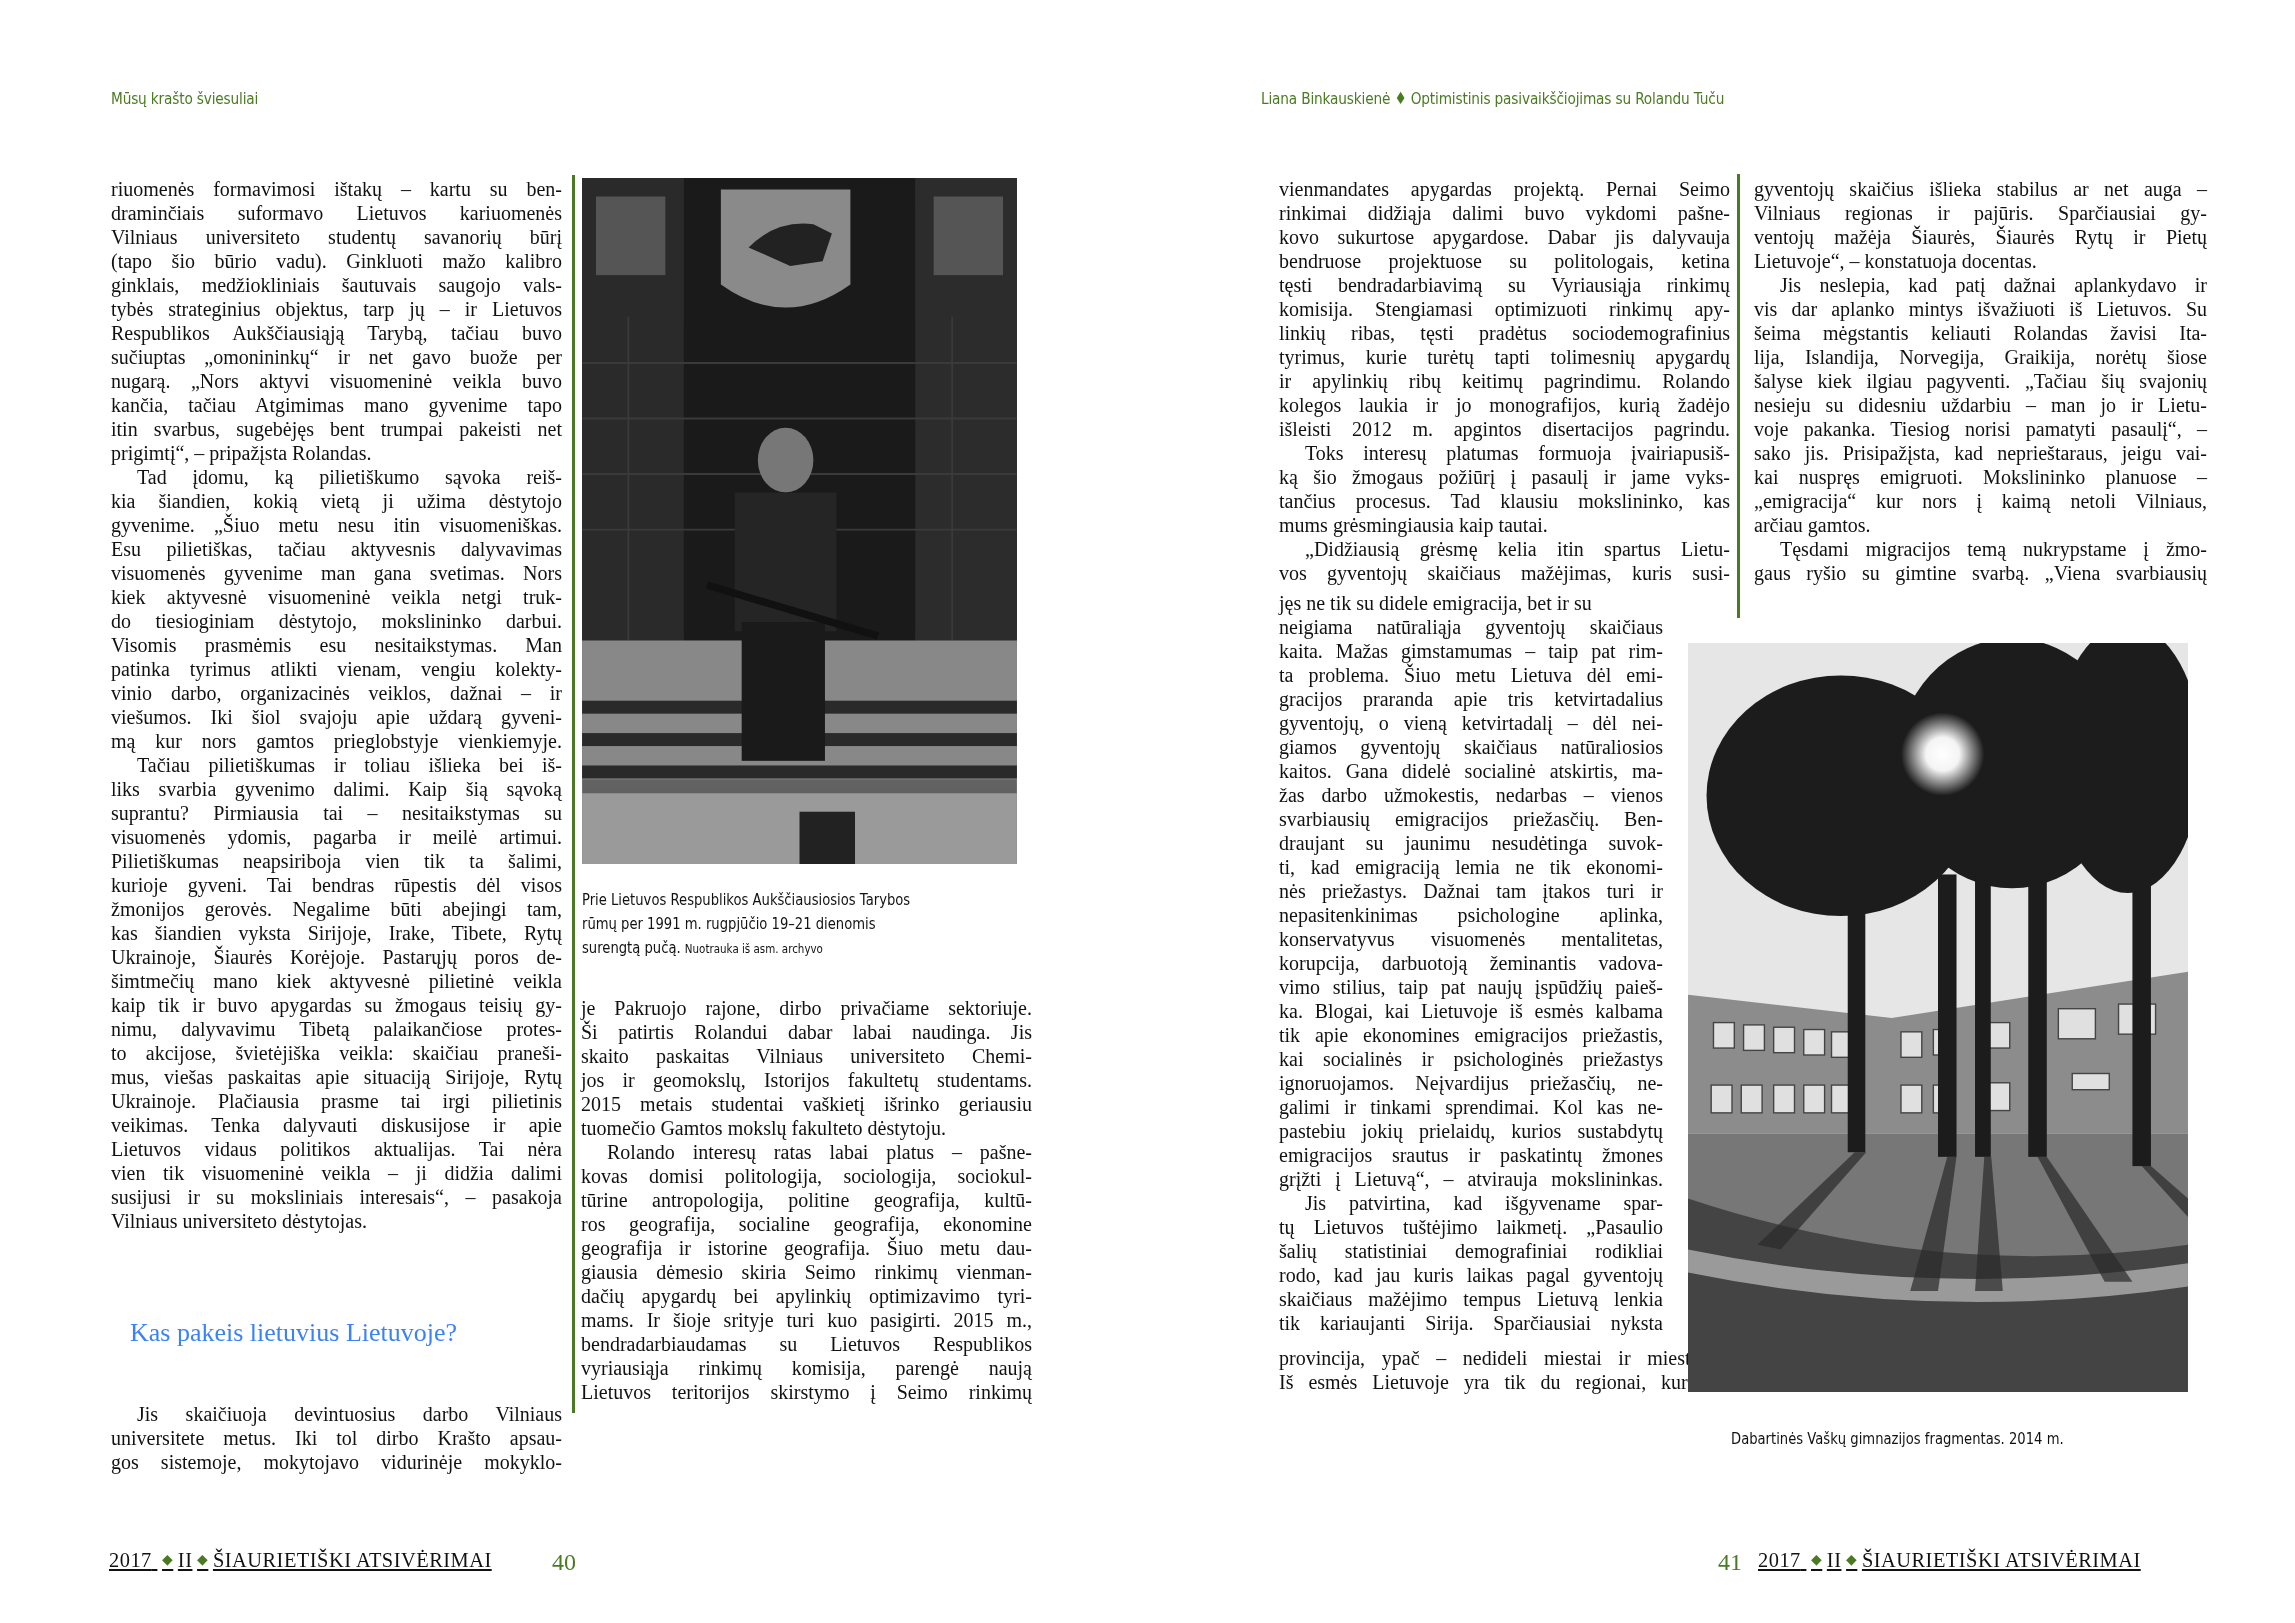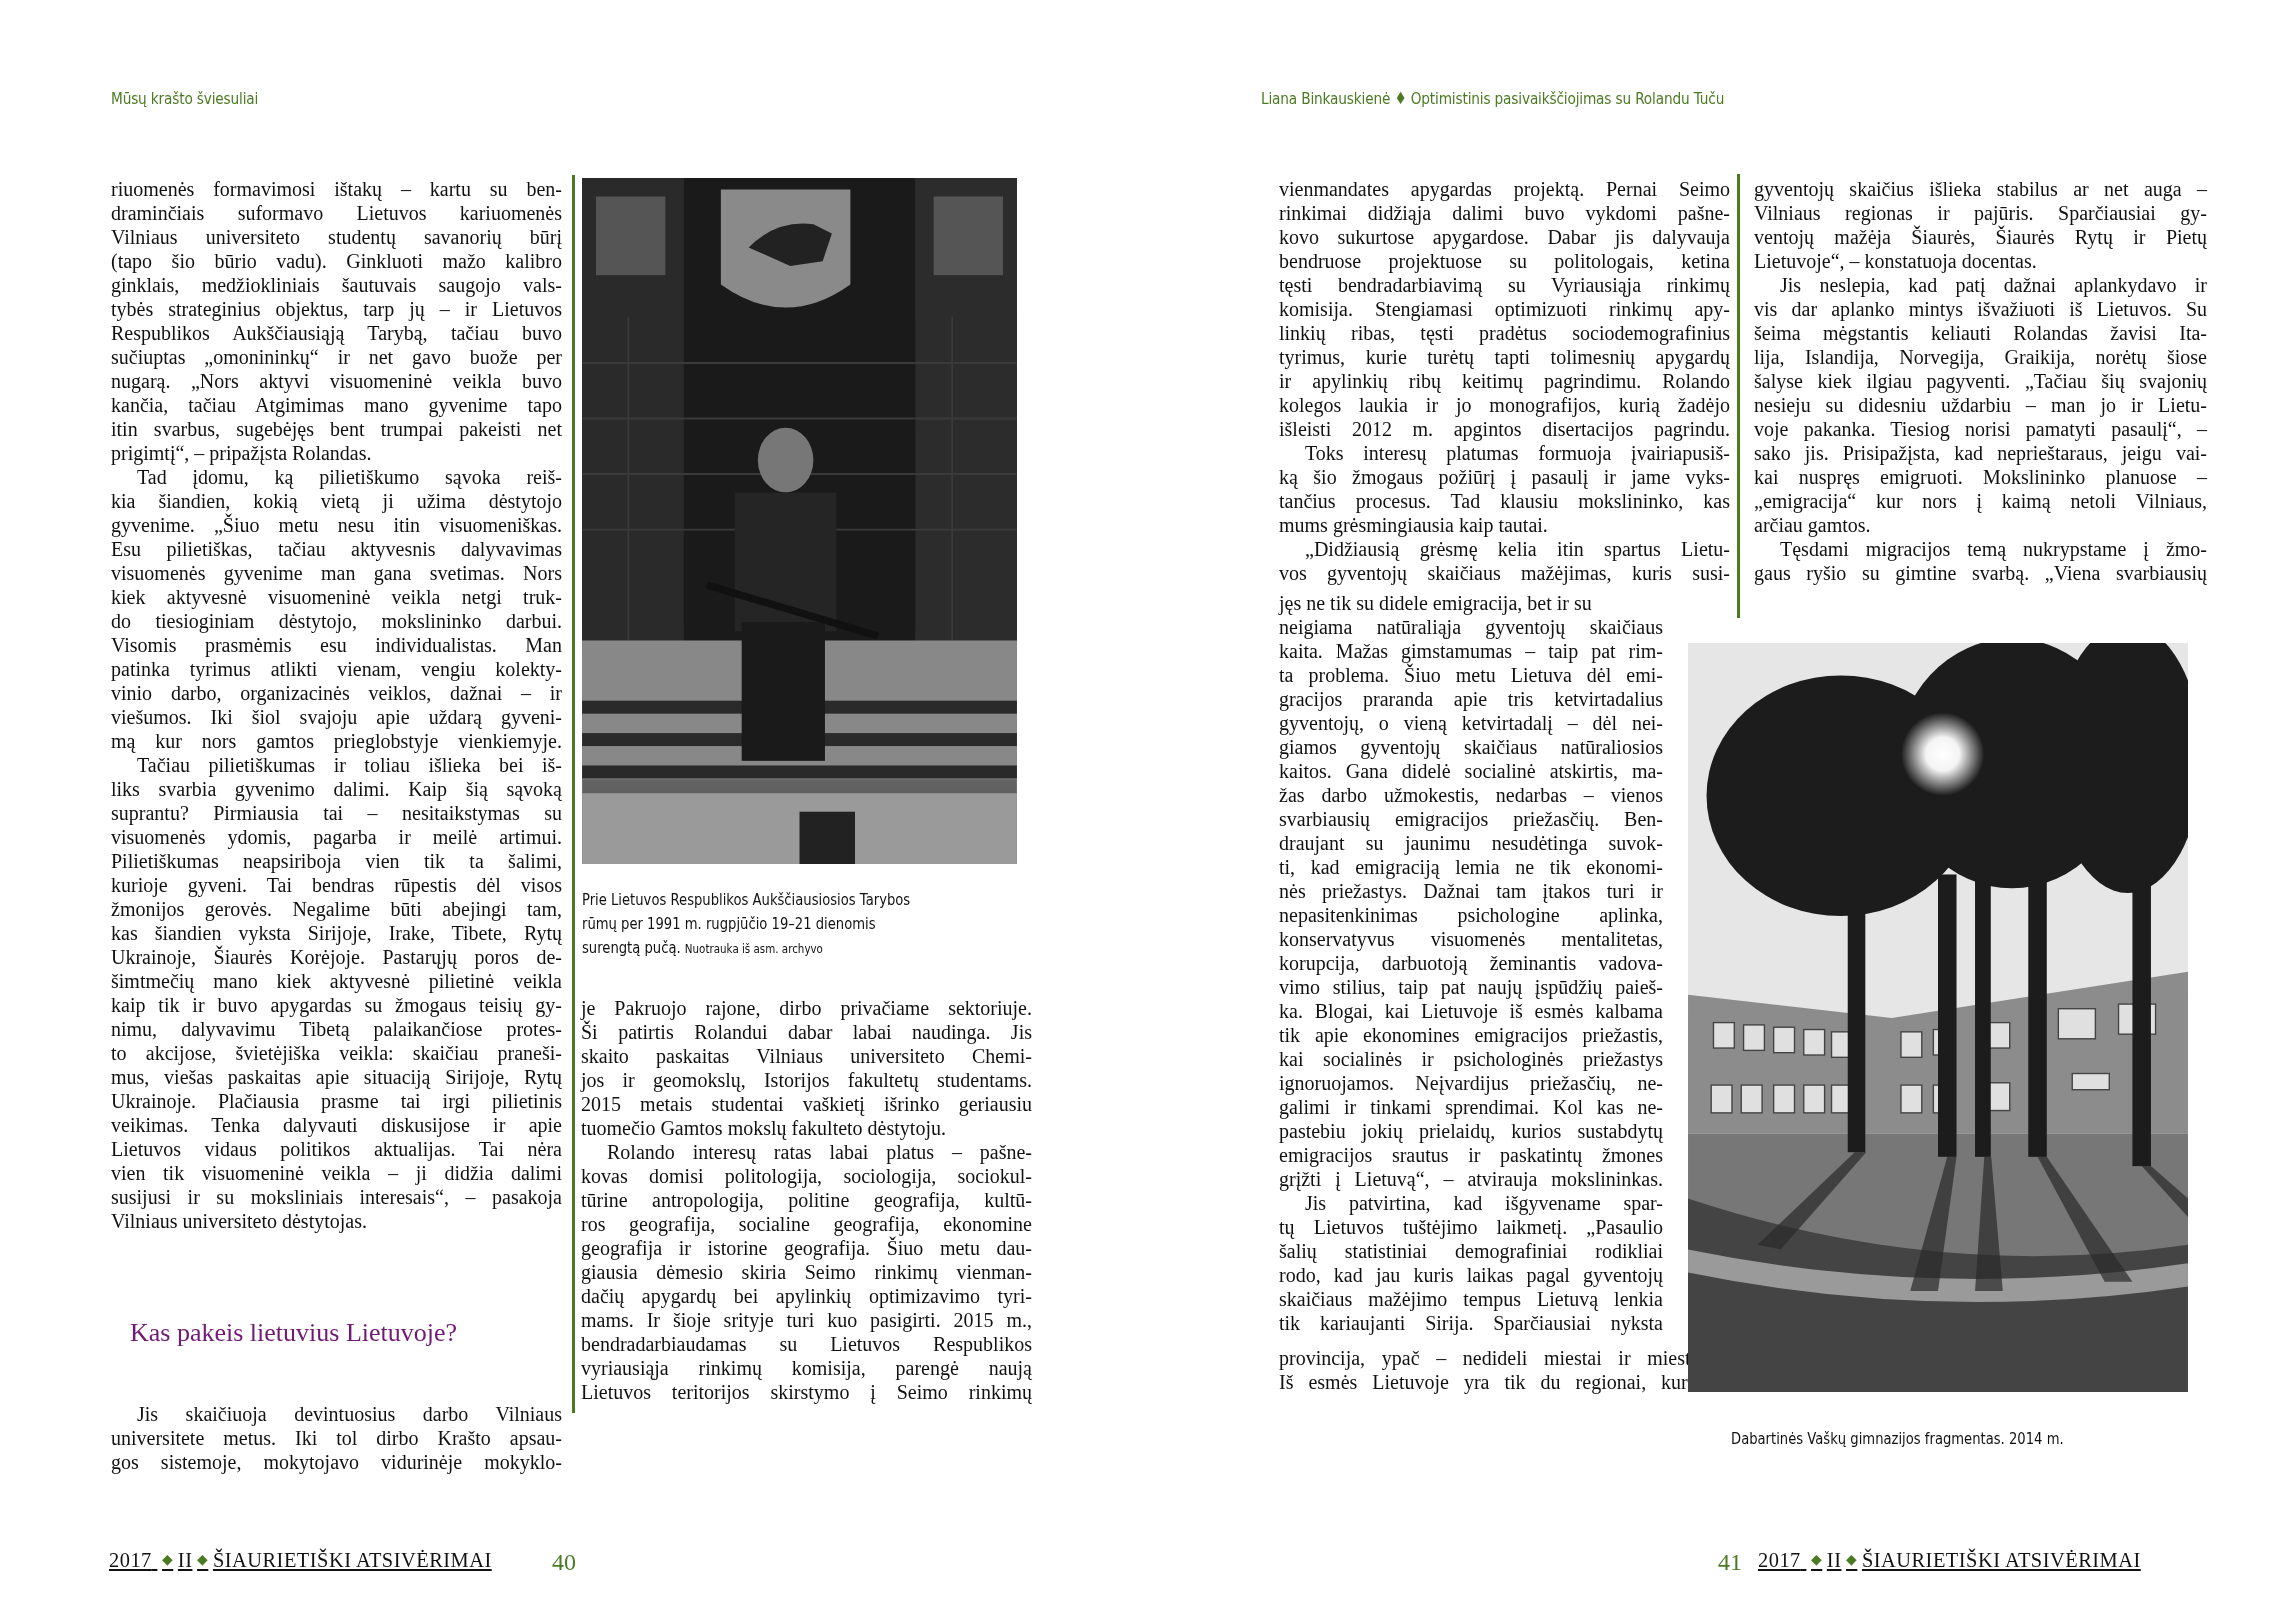--- a/index.html
+++ b/index.html
@@ -11,21 +11,21 @@
   .col { position: absolute; font-size: 20px; line-height: 24px; }
   .col .line { display: block; white-space: nowrap; text-align: justify; text-align-last: justify;
                transform-origin: left top; }
   .col .line.last { text-align-last: left; }
   .col .line.indent { text-indent: 26px; }
   .divider { position: absolute; width: 3.2px; background: #4a7a22; }
   .photo { position: absolute; overflow: hidden; }
   .caption { position: absolute; font-family: "DejaVu Sans", "Liberation Sans", sans-serif; font-size: 15.3px;
              line-height: 24px; color: #111; transform: scaleX(0.86); transform-origin: left top; white-space: nowrap; }
   .caption .small { font-size: 12px; }
-  .subheading { position: absolute; font-size: 26px; color: #701a75; white-space: nowrap; text-align: right; }
+  .subheading { position: absolute; font-size: 26px; color: #3b82f6; white-space: nowrap; text-align: right; }
   .footer { position: absolute; font-size: 20.4px; white-space: nowrap; letter-spacing: 0.5px; text-decoration: underline; }
   .footer .dia { color: #4a7a22; font-size: 14px; vertical-align: 2.8px; margin: 0 4.6px; }
   .pagenum { position: absolute; font-size: 24px; color: #4a7a22; }
 </style>
 </head>
 <body>
 
 <div class="abs running-head" style="left:111px; top:88px;">Mūsų krašto šviesuliai</div>
 
 <div class="col" id="col1" style="left:111px; top:177px; width:451px;">
@@ -41,21 +41,21 @@
     <span class="line">kančia, tačiau Atgimimas mano gyvenime tapo</span>
     <span class="line">itin svarbus, sugebėjęs bent trumpai pakeisti net</span>
     <span class="line last">prigimtį“, – pripažįsta Rolandas.</span>
     <span class="line indent">Tad įdomu, ką pilietiškumo sąvoka reiš-</span>
     <span class="line">kia šiandien, kokią vietą ji užima dėstytojo</span>
     <span class="line">gyvenime. „Šiuo metu nesu itin visuomeniškas.</span>
     <span class="line">Esu pilietiškas, tačiau aktyvesnis dalyvavimas</span>
     <span class="line">visuomenės gyvenime man gana svetimas. Nors</span>
     <span class="line">kiek aktyvesnė visuomeninė veikla netgi truk-</span>
     <span class="line">do tiesioginiam dėstytojo, mokslininko darbui.</span>
-    <span class="line">Visomis prasmėmis esu individualistas. Man</span>
+    <span class="line">Visomis prasmėmis esu nesitaikstymas. Man</span>
     <span class="line">patinka tyrimus atlikti vienam, vengiu kolekty-</span>
     <span class="line">vinio darbo, organizacinės veiklos, dažnai – ir</span>
     <span class="line">viešumos. Iki šiol svajoju apie uždarą gyveni-</span>
     <span class="line">mą kur nors gamtos prieglobstyje vienkiemyje.</span>
     <span class="line indent">Tačiau pilietiškumas ir toliau išlieka bei iš-</span>
     <span class="line">liks svarbia gyvenimo dalimi. Kaip šią sąvoką</span>
     <span class="line">suprantu? Pirmiausia tai – nesitaikstymas su</span>
     <span class="line">visuomenės ydomis, pagarba ir meilė artimui.</span>
     <span class="line">Pilietiškumas neapsiriboja vien tik ta šalimi,</span>
     <span class="line">kurioje gyveni. Tai bendras rūpestis dėl visos</span>

